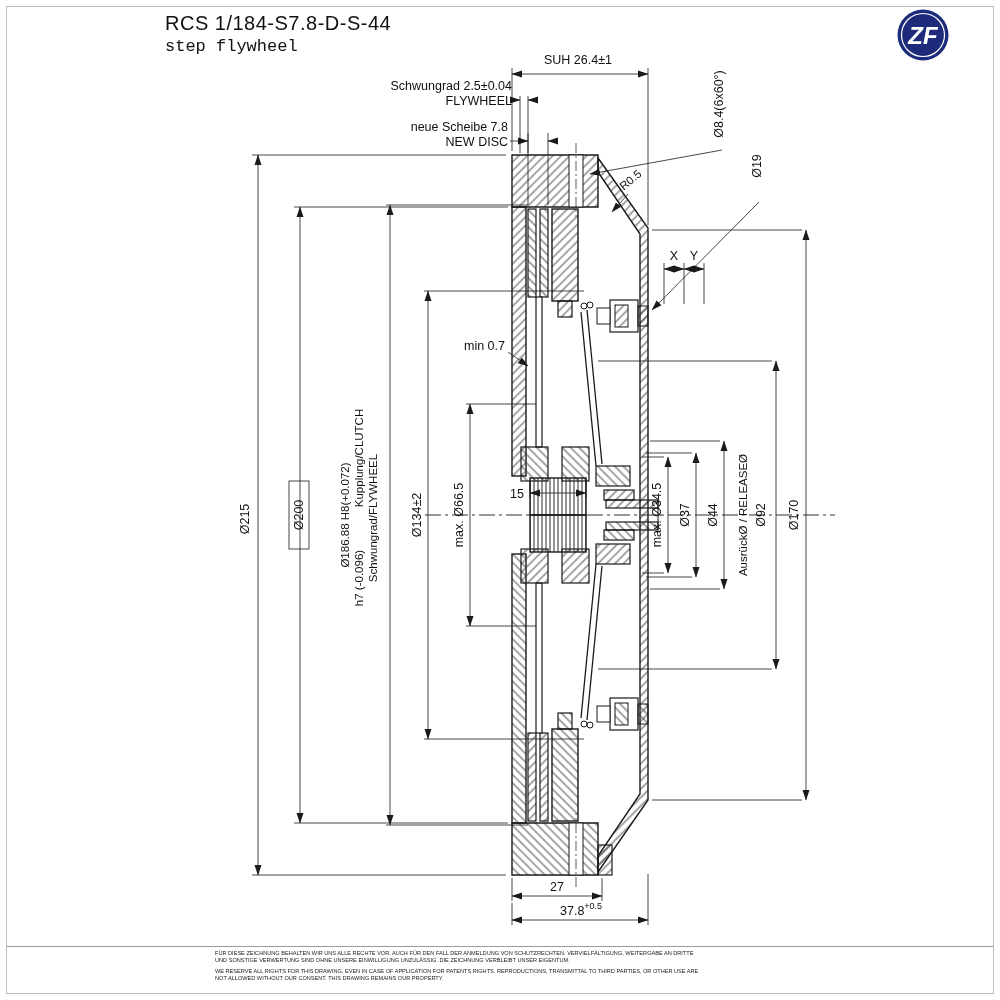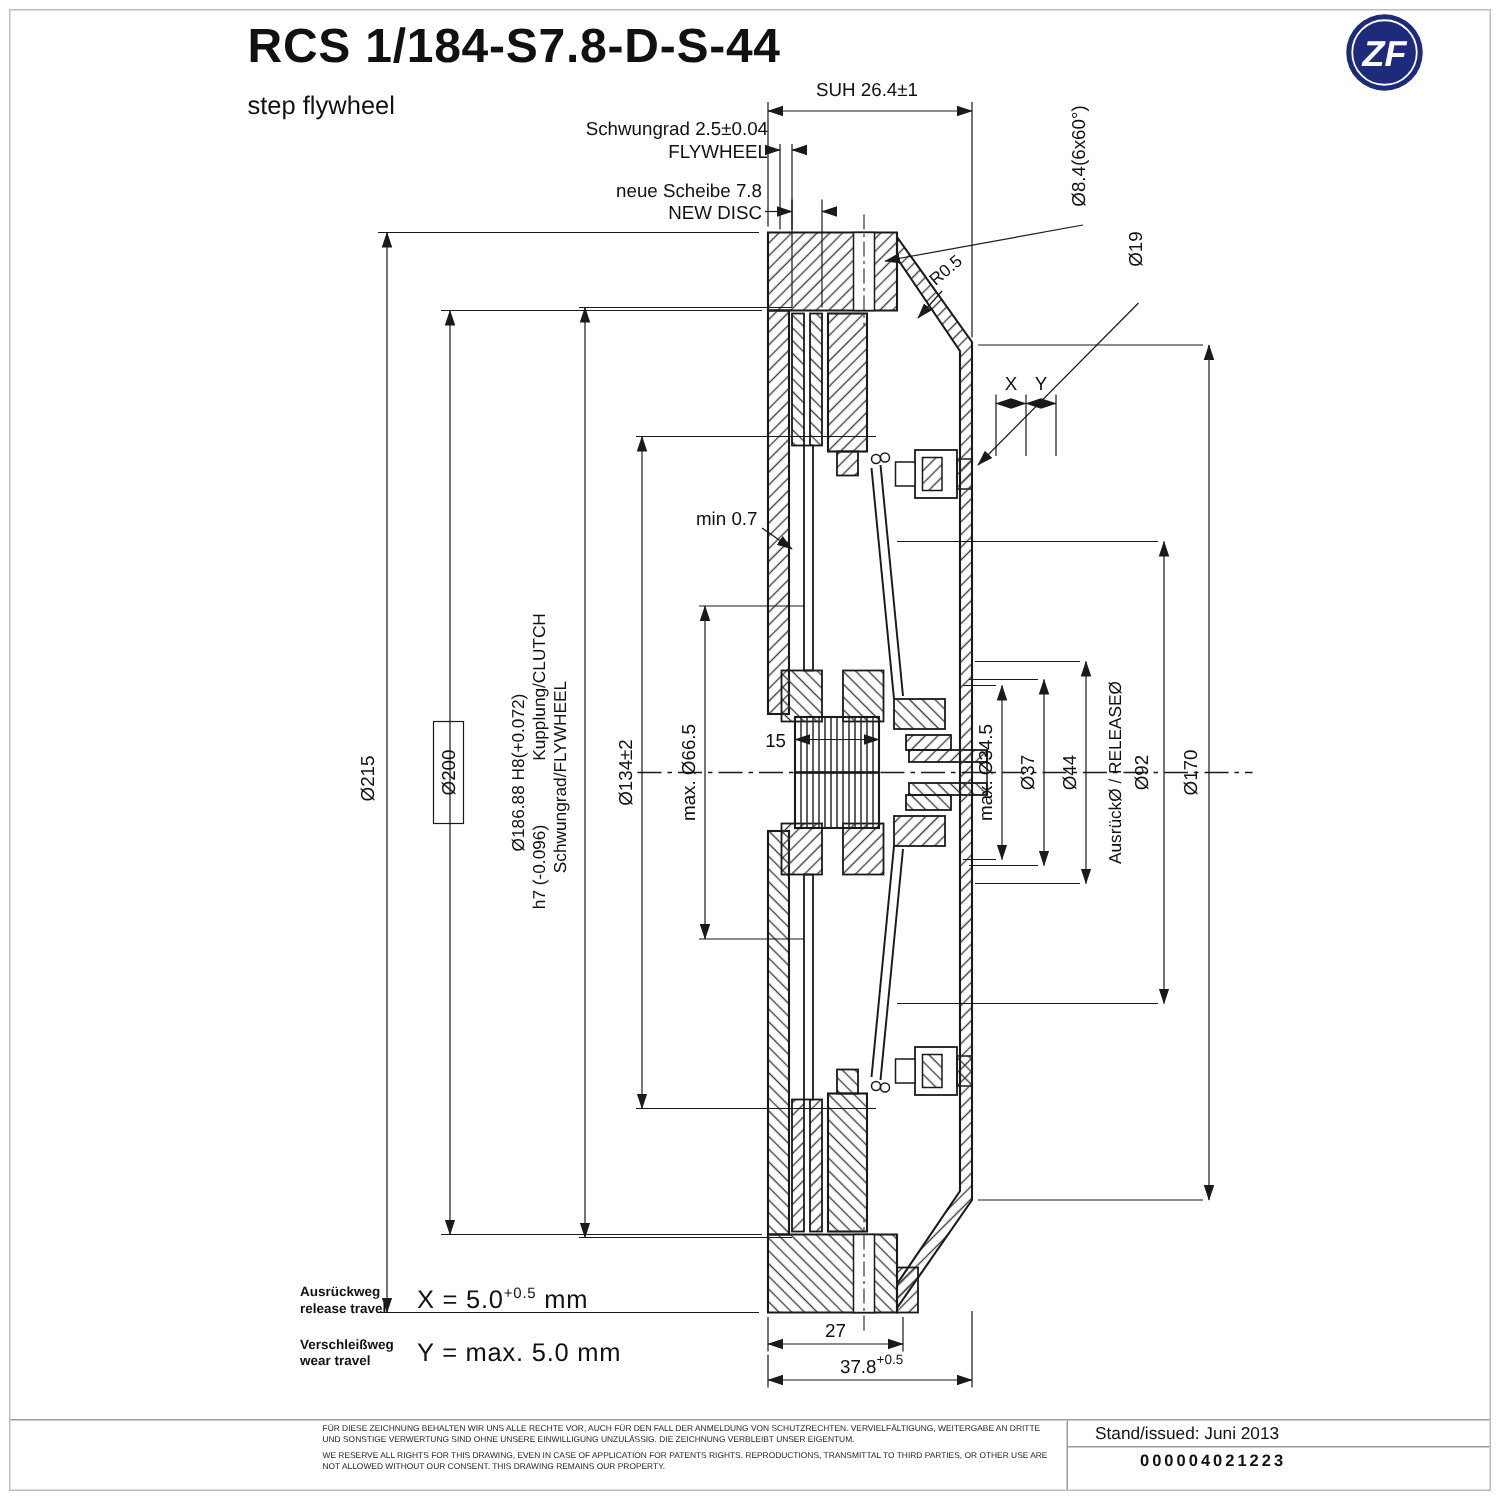--- a/index.html
+++ b/index.html
@@ -1,21 +1,21 @@
 <!DOCTYPE html>
 <html><head>
 <meta charset="utf-8">
 <style>
   html,body{margin:0;padding:0;background:#fff;}
   .page{position:relative;width:1000px;height:1000px;background:#fff;overflow:hidden;
         font-family:"Liberation Sans",sans-serif;color:#111;}
   .frame{position:absolute;inset:6px;border:1px solid #bdbdbd;pointer-events:none;}
   .titleblock{position:absolute;left:165px;top:12px;}
-  .titleblock .code{font-size:32px;font-weight:bold;letter-spacing:.5px;text-align:center;}
-  .titleblock .sub{font-size:17px;margin-top:12px;}
+  .titleblock .code{font-size:20px;font-weight:normal;letter-spacing:.5px;text-align:center;}
+  .titleblock .sub{font-size:17px;margin-top:2px;font-family:Liberation Mono, monospace;}
   .zf{position:absolute;left:896px;top:8px;width:54px;height:54px;}
   svg text{font-family:"Liberation Sans",sans-serif;}
   .dimtxt{font-size:12.5px;fill:#111;}
   .smalltxt{font-size:11.5px;fill:#111;}
   .notes{position:absolute;left:200px;top:856px;width:320px;}
   .noterow{display:flex;align-items:center;margin-bottom:12px;}
   .nlabels{width:78px;font-size:9px;font-weight:bold;line-height:1.25;}
   .formula{font-size:17px;letter-spacing:.5px;}
   .formula sup{font-size:10px;}
   .footer{position:absolute;left:7px;right:7px;top:946px;bottom:7px;border-top:1px solid #9a9a9a;}
@@ -197,43 +197,20 @@
     <text class="dimtxt" x="761" y="166" text-anchor="middle" transform="rotate(-90 761 166)">Ø19</text>
     <text class="smalltxt" x="633" y="183" text-anchor="middle" transform="rotate(-40 633 183)">R0.5</text>
     <text class="dimtxt" x="674" y="260" text-anchor="middle">X</text>
     <text class="dimtxt" x="694" y="260" text-anchor="middle">Y</text>
     <text class="dimtxt" x="505" y="350" text-anchor="end">min 0.7</text>
     <text class="dimtxt" x="524" y="498" text-anchor="end">15</text>
     <text class="dimtxt" x="557" y="891" text-anchor="middle">27</text>
     <text class="dimtxt" x="560" y="915"><tspan>37.8</tspan><tspan dy="-6" font-size="9">+0.5</tspan></text>
   </svg>
 
-  <div class="notes">
-    <div class="noterow">
-      <div class="nlabels">
-        <div>Ausrückweg</div>
-        <div>release travel</div>
-      </div>
-      <div class="formula">
-        <span>X = 5.0</span><sup>+0.5</sup>
-        <span>mm</span>
-      </div>
-    </div>
-    <div class="noterow">
-      <div class="nlabels">
-        <div>Verschleißweg</div>
-        <div>wear travel</div>
-      </div>
-      <div class="formula">Y = max. 5.0 mm</div>
-    </div>
-  </div>
 
   <div class="footer">
     <div class="legal">
       <p>FÜR DIESE ZEICHNUNG BEHALTEN WIR UNS ALLE RECHTE VOR, AUCH FÜR DEN FALL DER ANMELDUNG VON SCHUTZRECHTEN. VERVIELFÄLTIGUNG, WEITERGABE AN DRITTE UND SONSTIGE VERWERTUNG SIND OHNE UNSERE EINWILLIGUNG UNZULÄSSIG. DIE ZEICHNUNG VERBLEIBT UNSER EIGENTUM.</p>
       <p>WE RESERVE ALL RIGHTS FOR THIS DRAWING, EVEN IN CASE OF APPLICATION FOR PATENTS RIGHTS. REPRODUCTIONS, TRANSMITTAL TO THIRD PARTIES, OR OTHER USE ARE NOT ALLOWED WITHOUT OUR CONSENT. THIS DRAWING REMAINS OUR PROPERTY.</p>
     </div>
-    <div class="issuebox">
-      <div class="issued">Stand/issued: Juni 2013</div>
-      <div class="dnumber">000004021223</div>
-    </div>
   </div>
 </div>
 
 </body></html>

